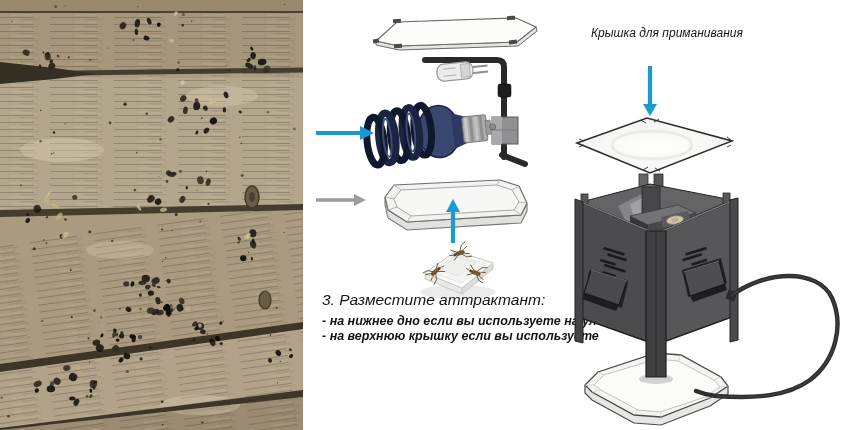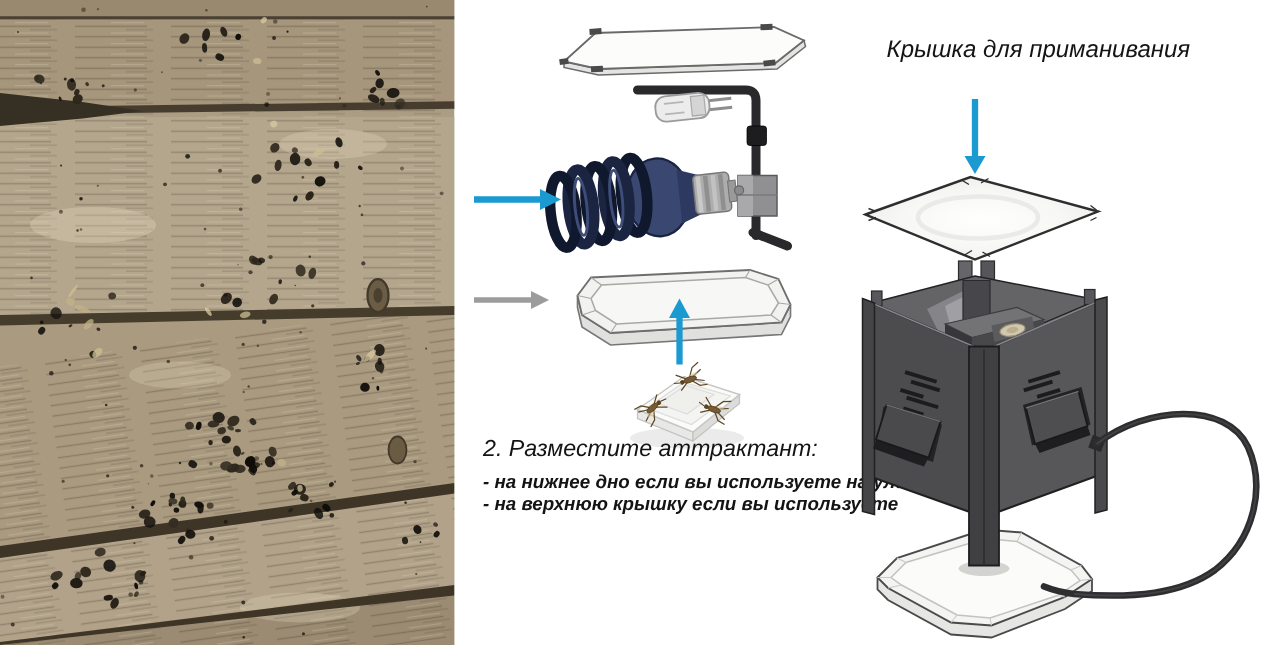--- a/index.html
+++ b/index.html
@@ -7,21 +7,21 @@
          font-family:"Liberation Sans",sans-serif;}
   svg{display:block;}
   .photo{position:absolute;left:0;top:0;}
   .diagram{position:absolute;left:305px;top:0;}
   .device{position:absolute;left:560px;top:0;}
   .instructions{position:absolute;left:322px;top:291px;color:#141414;font-style:italic;width:250px;}
   .instructions .step{font-size:15.5px;line-height:18px;font-weight:400;white-space:nowrap;}
   .instructions .bullets{margin-top:5px;}
   .instructions .bullet{font-size:12.5px;line-height:15px;font-weight:700;white-space:nowrap;}
   .lid-label{position:absolute;left:591px;top:24px;color:#141414;font-style:italic;
-             font-size:16px;line-height:19.5px;font-weight:400;width:260px;}
+             font-size:12px;line-height:19.5px;font-weight:400;width:260px;}
 </style>
 </head>
 <body>
 
 <div class="stage">
 
   <svg class="photo" width="303" height="430" viewBox="0 0 303 430">
     <defs>
       <pattern id="grainH" width="64" height="7" patternUnits="userSpaceOnUse">
         <path d="M0,3.5 H64" stroke="rgba(62,52,36,0.28)" stroke-width="1" stroke-dasharray="34 16"></path>
@@ -381,21 +381,21 @@
       <polygon points="120,273 151,251 188,263 157,288" fill="#fbfbf9" stroke="#c6c6c4" stroke-width="1"></polygon>
       <polygon points="126,272 151,255 182,264 156,283" fill="#f4f4f2" stroke="#dcdcda" stroke-width="0.8"></polygon>
       <polygon points="134,269 152,257 171,263 153,276" fill="#efefeb" stroke="#dddddd" stroke-width="0.8"></polygon>
       <use href="#mosq" transform="translate(155,253) rotate(-20)"></use>
       <use href="#mosq" transform="translate(130,272) rotate(140)"></use>
       <use href="#mosq" transform="translate(171,273) rotate(20)"></use>
     </g>
   </svg>
 
   <div class="instructions">
-    <div class="step">2. Разместите аттрактант:</div>
+    <div class="step">3. Разместите аттрактант:</div>
     <div class="bullets">
       <div class="bullet">- на нижнее дно если вы используете на улице</div>
       <div class="bullet">- на верхнюю крышку если вы используете</div>
     </div>
   </div>
 
   <div class="lid-label">
     <div>Крышка для приманивания</div>
   </div>
 

